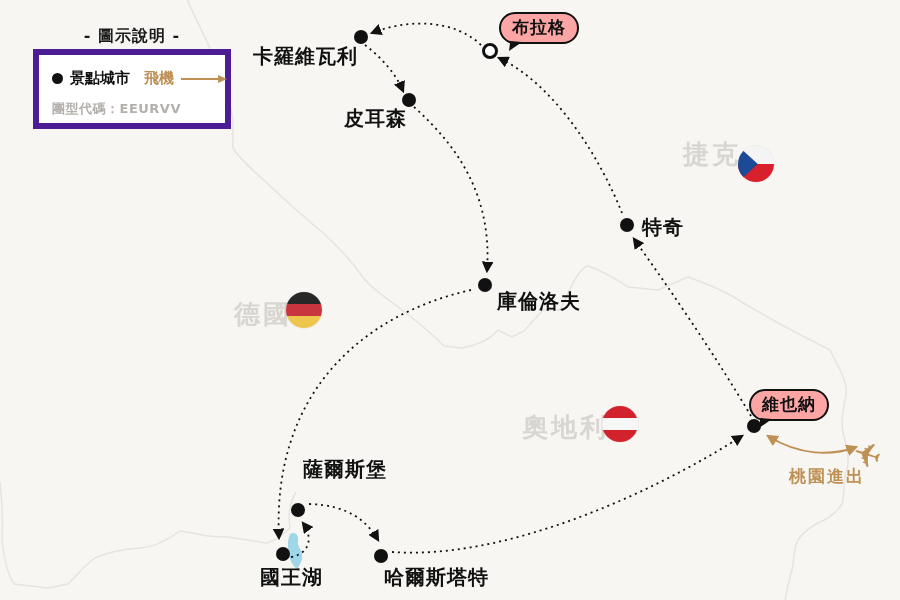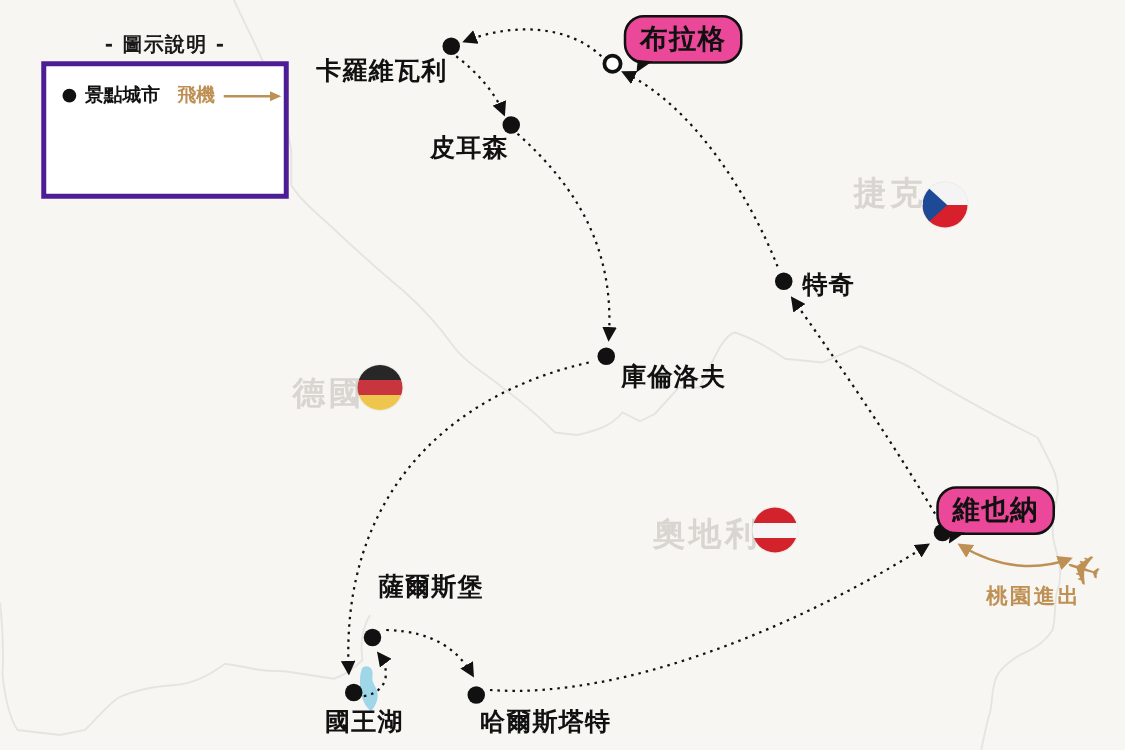--- a/index.html
+++ b/index.html
@@ -15,30 +15,30 @@
               color:#bf9054;white-space:nowrap;}
 
   .flag{position:absolute;width:36px;height:36px;border-radius:50%;overflow:hidden;
         box-shadow:0 0 0 1px rgba(0,0,0,0.04);}
   .flag-cz{background:linear-gradient(180deg,#f4f4f4 50%,#d7202c 50%);}
   .flag-cz::after{content:"";position:absolute;inset:0;background:#1d4a96;
                   clip-path:polygon(0 0,55% 50%,0 100%);}
   .flag-de{background:linear-gradient(180deg,#272727 33.4%,#c9353f 33.4% 66.7%,#eec64d 66.7%);}
   .flag-at{background:linear-gradient(180deg,#d2232c 33.4%,#f6f6f6 33.4% 66.7%,#d2232c 66.7%);}
 
-  .bubble{position:absolute;background:#ec4899;border:2.5px solid #111;border-radius:16px;
-          padding:2px 11px 3px;font-weight:bold;font-size:22px;letter-spacing:1px;
+  .bubble{position:absolute;background:#fca5a5;border:2.5px solid #111;border-radius:16px;
+          padding:2px 11px 3px;font-weight:bold;font-size:17px;letter-spacing:1px;
           color:#111;white-space:nowrap;}
   .bubble::after{content:"";position:absolute;left:8px;bottom:-9px;width:13px;height:10px;
           background:#111;clip-path:polygon(0 100%,10% 0,100% 10%);}
 
   .legend-title{position:absolute;left:33px;top:26px;width:198px;text-align:center;
           font-size:16px;font-weight:bold;color:#1a1a1a;letter-spacing:1px;}
-  .legend{position:absolute;left:33px;top:49px;width:198px;height:110px;background:#fff;
-          border:4px solid #4c1d95;box-sizing:border-box;padding:11px 0 0 13px;}
+  .legend{position:absolute;left:33px;top:49px;width:198px;height:80px;background:#fff;
+          border:6px solid #4c1d95;box-sizing:border-box;padding:11px 0 0 13px;}
   .legend-row{display:flex;align-items:center;height:25px;gap:7px;
           font-size:15px;font-weight:bold;color:#111;margin-bottom:3px;}
   .dot-filled{width:11px;height:11px;border-radius:50%;background:#111;flex:0 0 auto;}
   .dot-open{width:12px;height:12px;border-radius:50%;border:2.5px solid #111;background:#fff;
           box-sizing:border-box;flex:0 0 auto;}
   .mode{margin-left:7px;}
   .mode-flight{color:#bf9054;text-align:center;}
   .arrow{position:relative;width:42px;flex:0 0 auto;}
   .arrow-solid{height:2px;background:#bf9054;}
   .arrow-dotted{height:0;border-top:2px dotted #111;}
@@ -103,20 +103,21 @@
   </svg>
 
   <div class="legend-title">- 圖示說明 -</div>
   <div class="legend">
     <div class="legend-row">
       <span class="dot-filled"></span>
       <span>景點城市</span>
       <span class="mode mode-flight">飛機</span>
       <span class="arrow arrow-solid"></span>
     </div>
+    <div class="legend-code">團型代碼：EEURVV</div>
   </div>
 
   <div class="country-label" style="left:683px;top:137px;">捷克</div>
   <div class="flag flag-cz" style="left:738px;top:146px;"></div>
 
   <div class="country-label" style="left:234px;top:297px;">德國</div>
   <div class="flag flag-de" style="left:286px;top:292px;"></div>
 
   <div class="country-label" style="left:522px;top:410px;">奧地利</div>
   <div class="flag flag-at" style="left:602px;top:406px;"></div>

